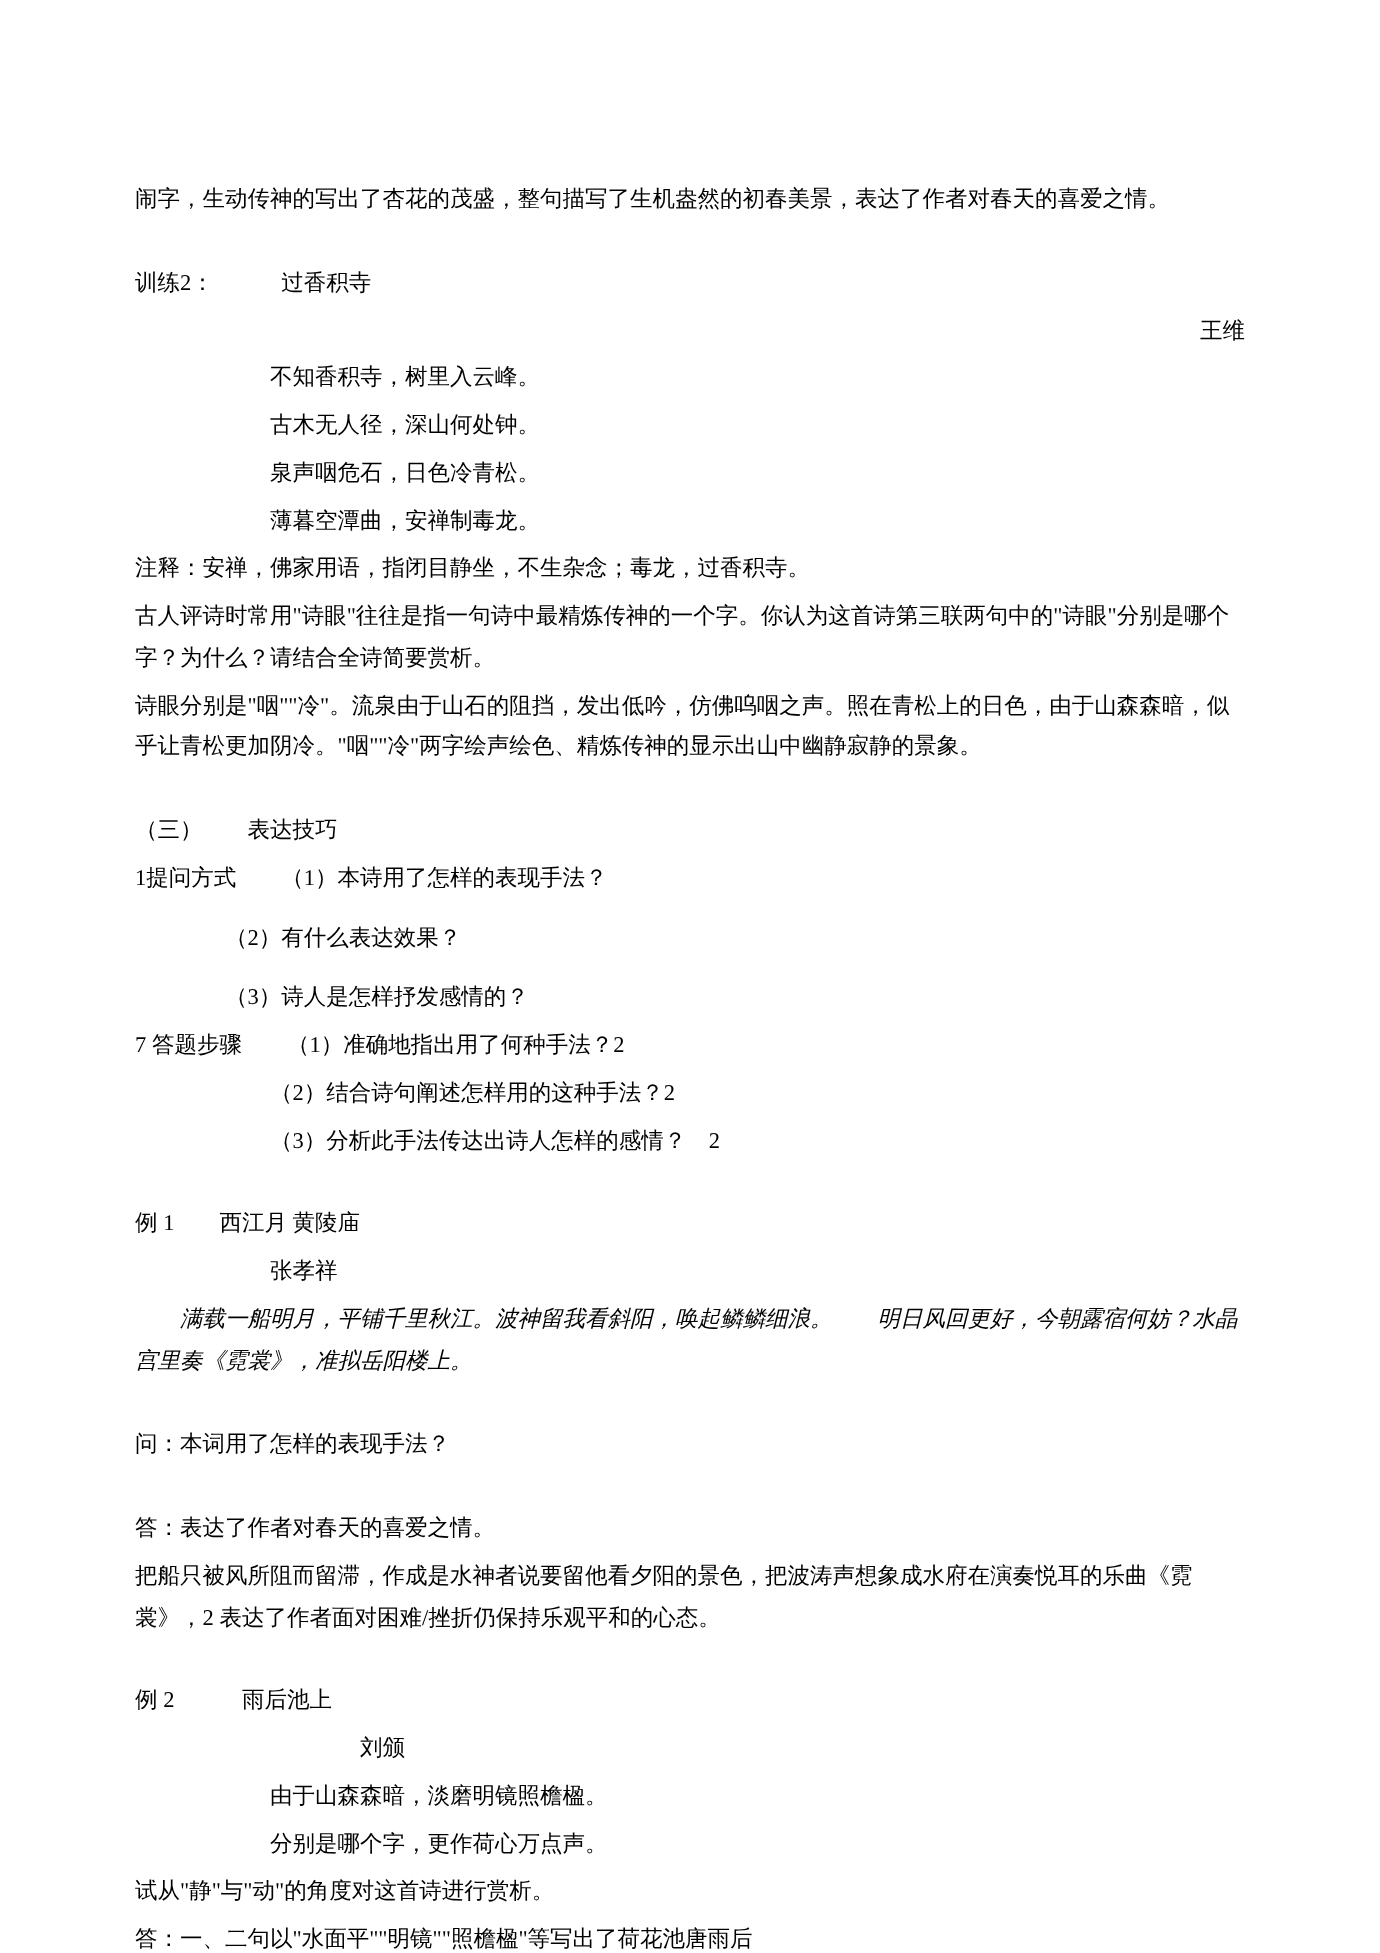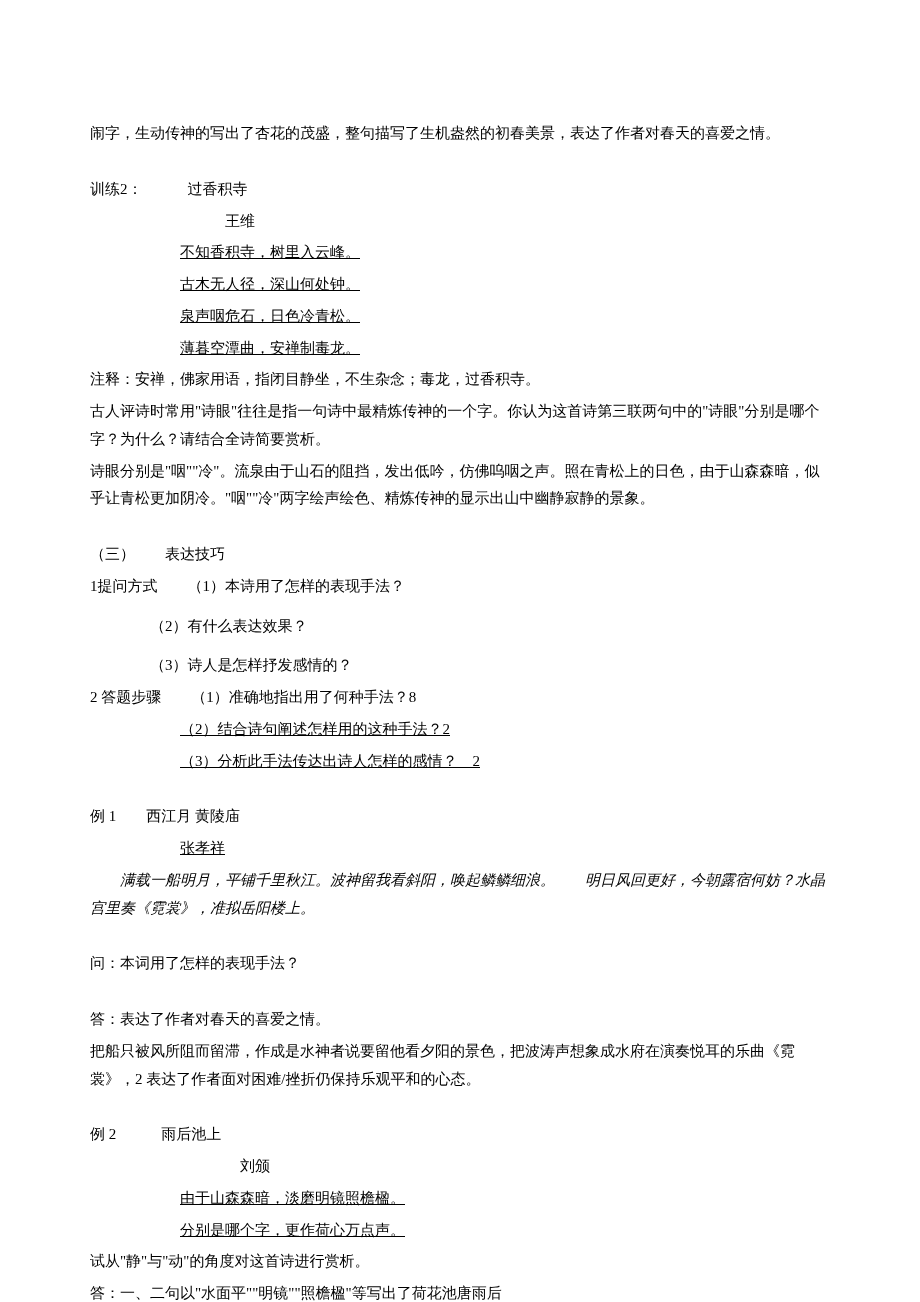--- a/index.html
+++ b/index.html
@@ -8,23 +8,23 @@
       font-size: 15px;
       line-height: 1.85;
       color: #000;
       background: #fff;
       width: 920px;
       padding: 120px 90px 80px 90px;
     }
     .para { margin-bottom: 4px; }
     .section-gap { margin-top: 28px; }
     .indent-2 { padding-left: 4em; margin-top: 12px; }
-    .indent-3 { padding-left: 6em; text-decoration: underline; }
+    .indent-3 { padding-left: 6em; }
     .indent-5 { padding-left: 10em; }
-    .indent-center { padding-left: 9em; }
+    .indent-center { padding-left: 9em; text-align: right; }
     .first-indent { text-indent: 2em; font-style: italic; }
   </style>
 </head>
 <body>
 
 <div class="para">闹字，生动传神的写出了杏花的茂盛，整句描写了生机盎然的初春美景，表达了作者对春天的喜爱之情。</div>
 
 <div class="section-gap"></div>
 
 <div class="para">训练2：　　　过香积寺</div>
@@ -36,21 +36,21 @@
 <div class="para">注释：安禅，佛家用语，指闭目静坐，不生杂念；毒龙，过香积寺。</div>
 <div class="para">古人评诗时常用"诗眼"往往是指一句诗中最精炼传神的一个字。你认为这首诗第三联两句中的"诗眼"分别是哪个字？为什么？请结合全诗简要赏析。</div>
 <div class="para">诗眼分别是"咽""冷"。流泉由于山石的阻挡，发出低吟，仿佛呜咽之声。照在青松上的日色，由于山森森暗，似乎让青松更加阴冷。"咽""冷"两字绘声绘色、精炼传神的显示出山中幽静寂静的景象。</div>
 
 <div class="section-gap"></div>
 
 <div class="para">（三）　　表达技巧</div>
 <div class="para">1提问方式　　（1）本诗用了怎样的表现手法？</div>
 <div class="para indent-2">（2）有什么表达效果？</div>
 <div class="para indent-2">（3）诗人是怎样抒发感情的？</div>
-<div class="para">2 答题步骤　　（1）准确地指出用了何种手法？8</div>
+<div class="para">7 答题步骤　　（1）准确地指出用了何种手法？2</div>
 <div class="para indent-3">（2）结合诗句阐述怎样用的这种手法？2</div>
 <div class="para indent-3">（3）分析此手法传达出诗人怎样的感情？　2</div>
 
 <div class="section-gap"></div>
 
 <div class="para">例 1　　西江月  黄陵庙</div>
 <div class="para indent-3">张孝祥</div>
 <div class="para first-indent">满载一船明月，平铺千里秋江。波神留我看斜阳，唤起鳞鳞细浪。　　明日风回更好，今朝露宿何妨？水晶宫里奏《霓裳》，准拟岳阳楼上。</div>
 
 <div class="section-gap"></div>

